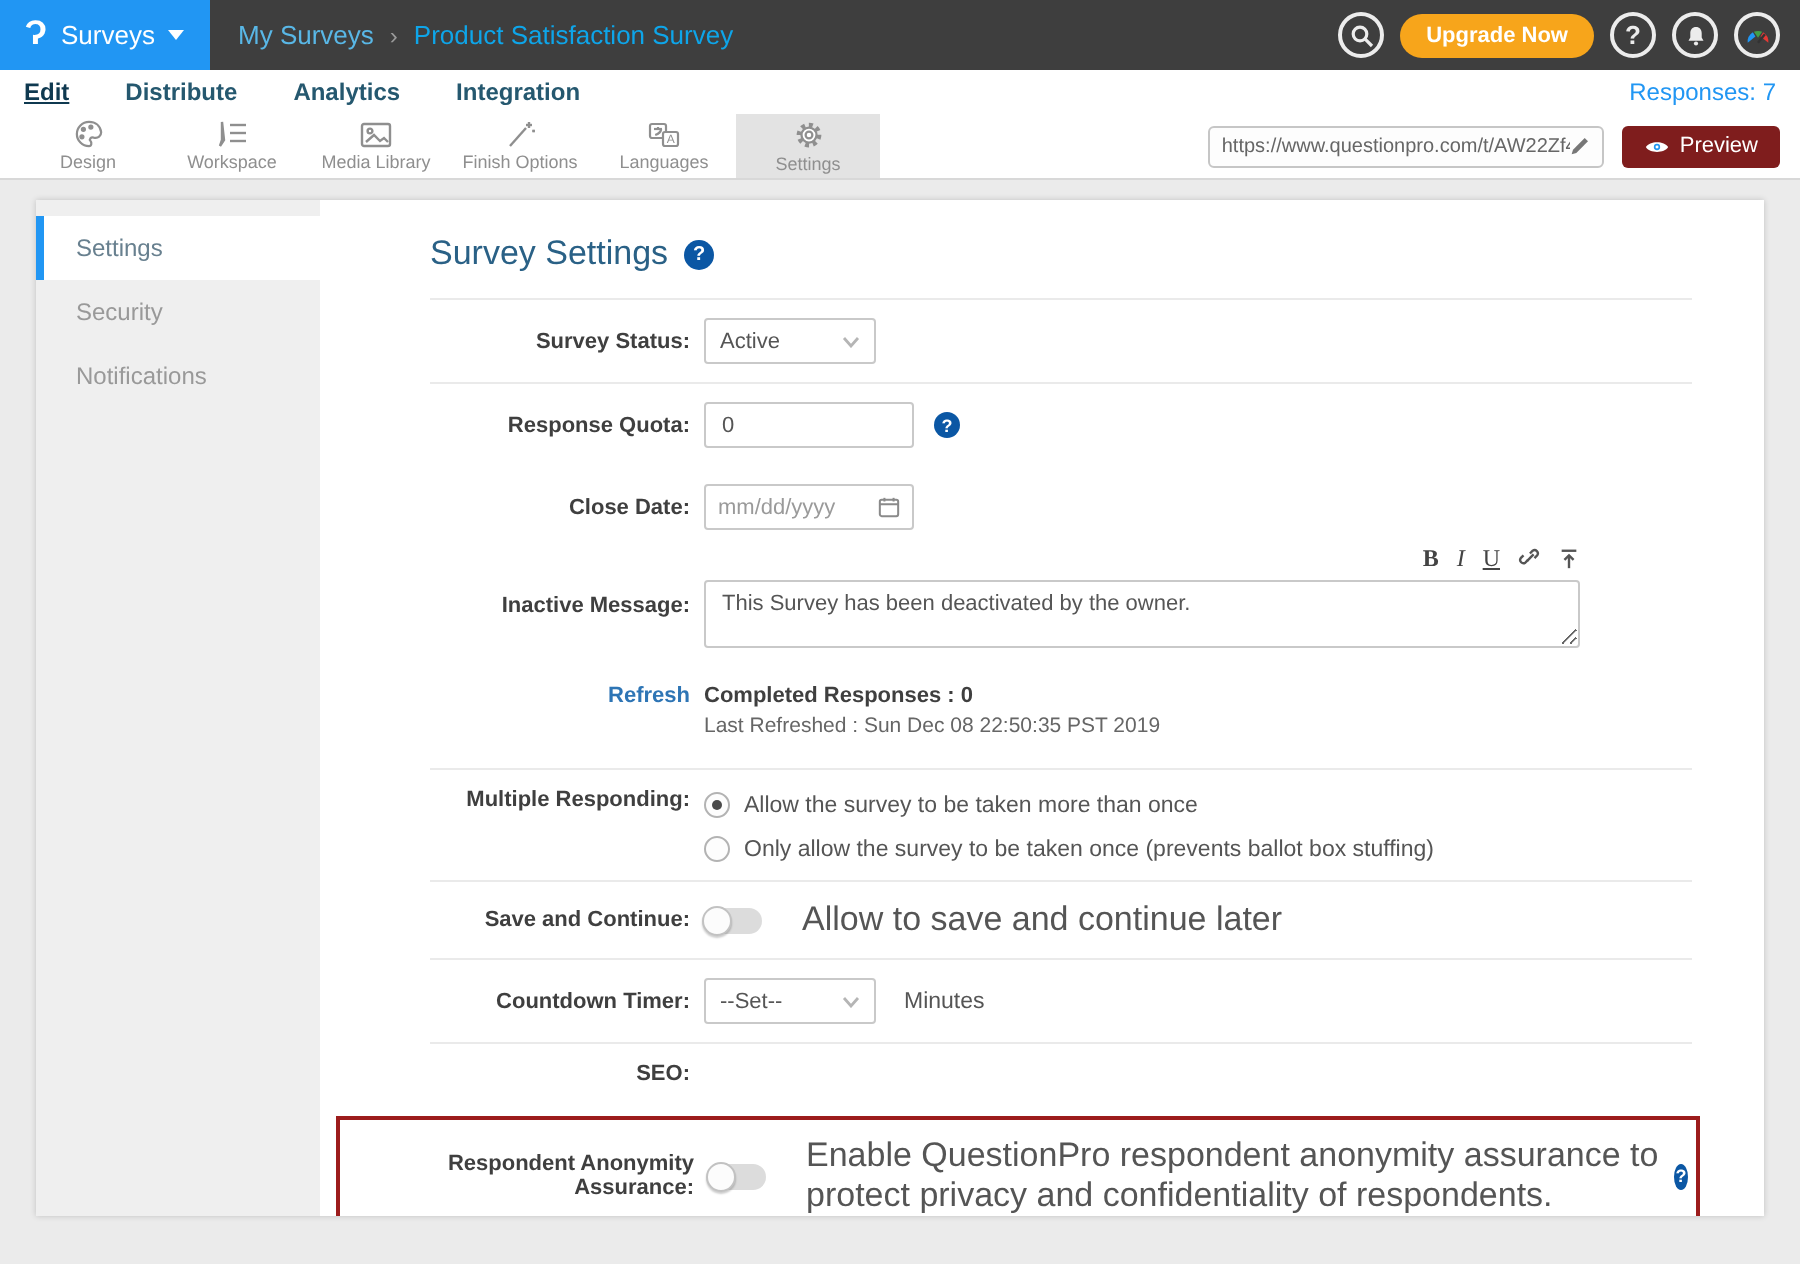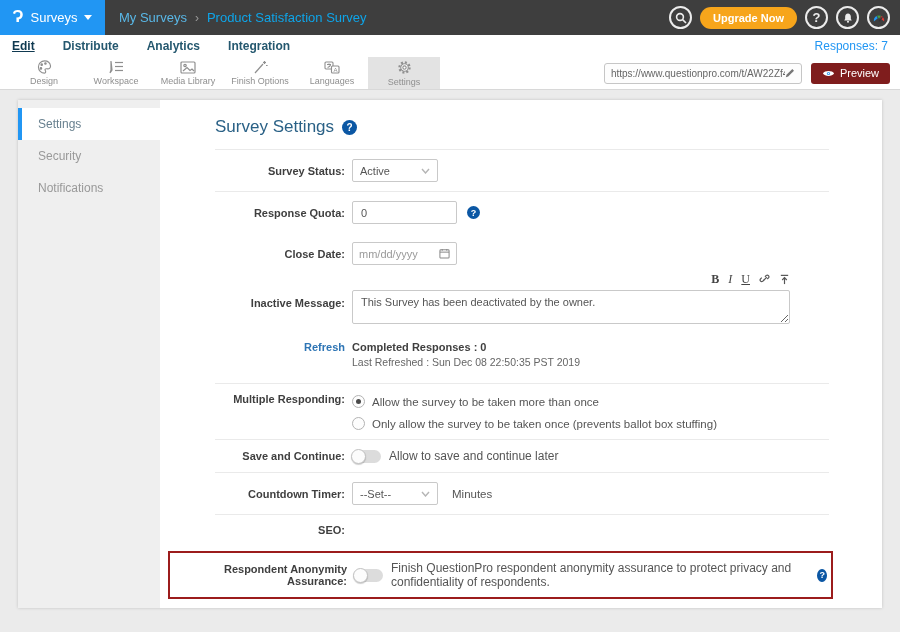--- a/index.html
+++ b/index.html
@@ -50,21 +50,21 @@
     display:flex; align-items:center; gap:5px; cursor:pointer; }
 
   
   .card { display:flex; margin:10px 18px 0 18px; height:508px; background:#fff;
     box-shadow:0 0 3px rgba(0,0,0,.18); }
   .sidebar { width:142px; background:#efefef; padding-top:8px; flex-shrink:0; }
   .side-item { height:32px; display:flex; align-items:center; padding-left:20px;
     font-size:12px; color:#999; cursor:pointer; }
   .side-item.active { background:#fff; border-left:4px solid #2196f3; padding-left:16px;
     color:#68808f; }
-  .main { flex:1; padding:13px 53px 0 20px; overflow:hidden; }
+  .main { flex:1; padding:13px 36px 0 20px; overflow:hidden; }
 
   .page-title-row { display:flex; align-items:center; gap:8px; margin:4px 0 12px 35px; }
   .page-title { font-size:17px; color:#2a6186; font-weight:normal; }
   .help-dot { width:15px; height:15px; border-radius:50%; background:#0b57a4; color:#fff;
     font-size:10px; font-weight:bold; display:flex; align-items:center; justify-content:center;
     cursor:pointer; }
   .help-dot.small { width:13px; height:13px; font-size:9px; }
   .divider { border:0; border-top:1px solid #eaeaea; margin-left:35px; }
 
   .row { display:flex; align-items:center; padding:9px 0; }
@@ -104,21 +104,21 @@
     background:#fdfdfd; flex-shrink:0; position:relative; }
   .radio.checked::after { content:""; position:absolute; left:3px; top:3px; width:5px;
     height:5px; border-radius:50%; background:#4a4a4a; }
   .opt-stack { display:flex; flex-direction:column; gap:9px; padding-top:2px;text-align:center; }
 
   .toggle { width:29px; height:13px; background:#dcdcdc; border-radius:7px; position:relative;
     cursor:pointer; flex-shrink:0; }
   .toggle .knob { position:absolute; left:-1px; top:-1px; width:15px; height:15px;
     border-radius:50%; background:#fcfcfc; border:1px solid #c2c2c2;
     box-shadow:0 1px 1px rgba(0,0,0,.2); }
-  .tog-desc { font-size:12px; color:#555; margin-left:8px; }
+  .tog-desc { font-size:17px; color:#555; margin-left:20px; }
 
   .highlight-box { border:2px solid #9c1c1c; margin:6px -4px 2px -12px;
     padding:8px 4px 8px 12px; display:flex; align-items:center; }
   .highlight-box .flabel { width:165px; }
 
   .minutes { font-size:11.5px; color:#555; margin-left:14px; }
 </style>
 </head>
 <body>
 
@@ -376,19 +376,19 @@
     <div class="row">
       <span class="flabel">SEO:</span>
     </div>
 
     <div class="highlight-box">
       <span class="flabel">Respondent Anonymity Assurance:</span>
       <div class="ctl">
         <span class="toggle">
             <span class="knob"></span>
           </span>
-        <span class="tog-desc">Finish QuestionPro respondent anonymity assurance to protect privacy and confidentiality of respondents.</span>
+        <span class="tog-desc">Enable QuestionPro respondent anonymity assurance to protect privacy and confidentiality of respondents.</span>
         <span class="help-dot small" style="margin-left:7px;">?</span>
       </div>
     </div>
 
   </div>
 </div>
 
 </body></html>

